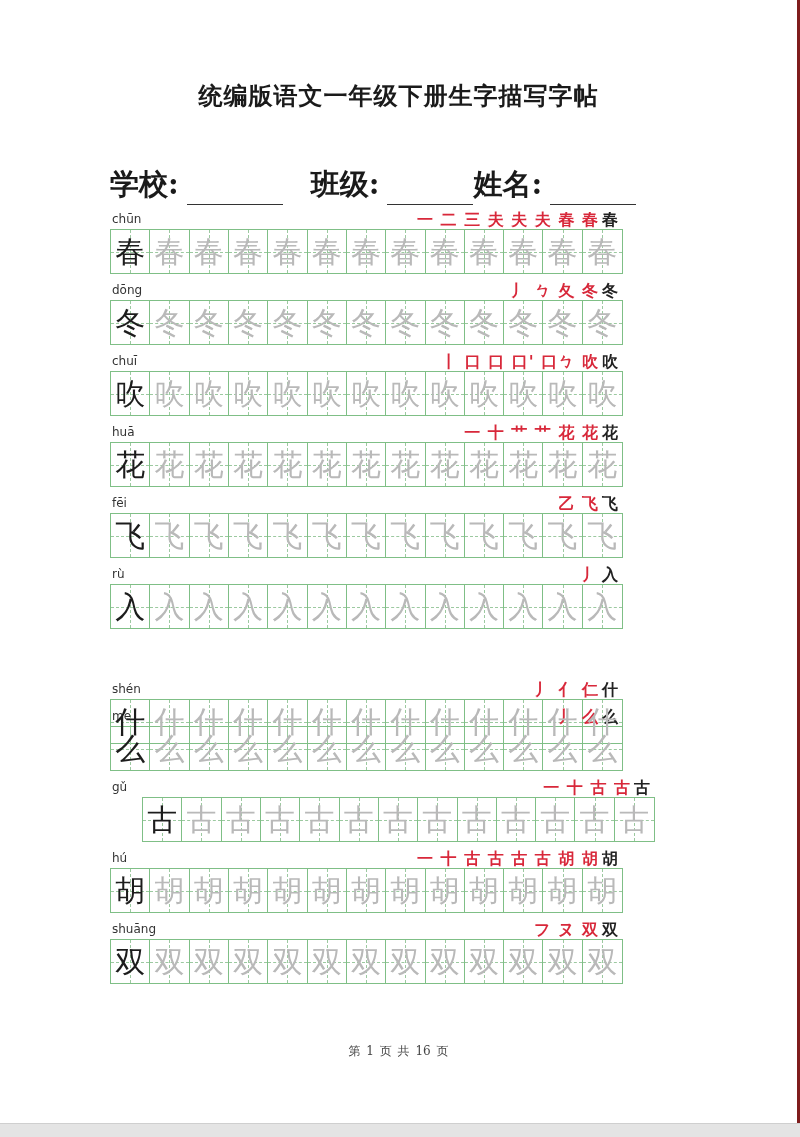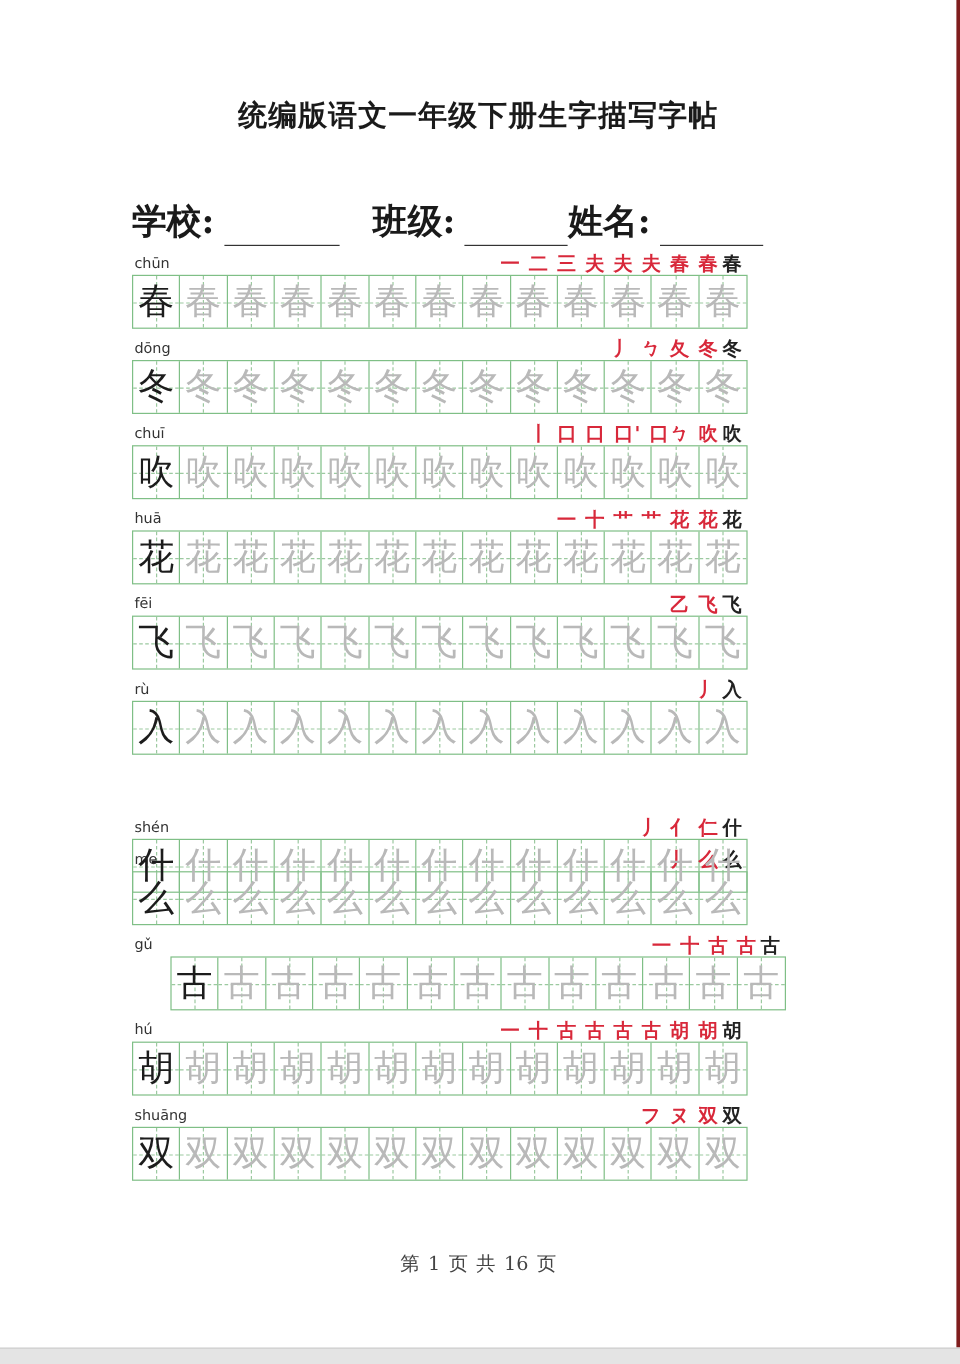--- a/index.html
+++ b/index.html
@@ -23,21 +23,21 @@
   .grid { display:flex; border:1px solid #7fbf86; height:43px; }
   .cell { position:relative; width:43.5px; height:43px; border-right:1px solid #7fbf86; box-sizing:border-box;
           display:flex; align-items:center; justify-content:center; }
   .cell:last-child { border-right:none; }
   .cell::before { content:""; position:absolute; left:0; right:0; top:50%; border-top:1px dashed #9cc9a0; }
   .cell::after { content:""; position:absolute; top:0; bottom:0; left:50%; border-left:1px dashed #9cc9a0; }
   .glyph { position:relative; z-index:1; font-family:"DejaVu Serif", serif; font-size:30px; line-height:1; }
   .glyph.model { color:#1c1c1c; }
   .glyph.trace { color:#b9b9b9; }
   .footer { position:absolute; top:1043px; left:0; width:797px; text-align:center;
-            font-family:"DejaVu Serif", serif; font-size:16px; color:#444; word-spacing:2px; }
+            font-family:"DejaVu Serif", serif; font-size:12px; color:#444; word-spacing:2px; }
   .watermark { position:absolute; top:995px; left:368px; font-family:"DejaVu Sans", sans-serif;
                font-size:74px; font-weight:bold; color:#e9e9e9; letter-spacing:1px; z-index:0; }
 </style>
 </head>
 <body>
 
 <div class="page">
   <div class="title">统编版语文一年级下册生字描写字帖</div>
 
   <div class="info">

